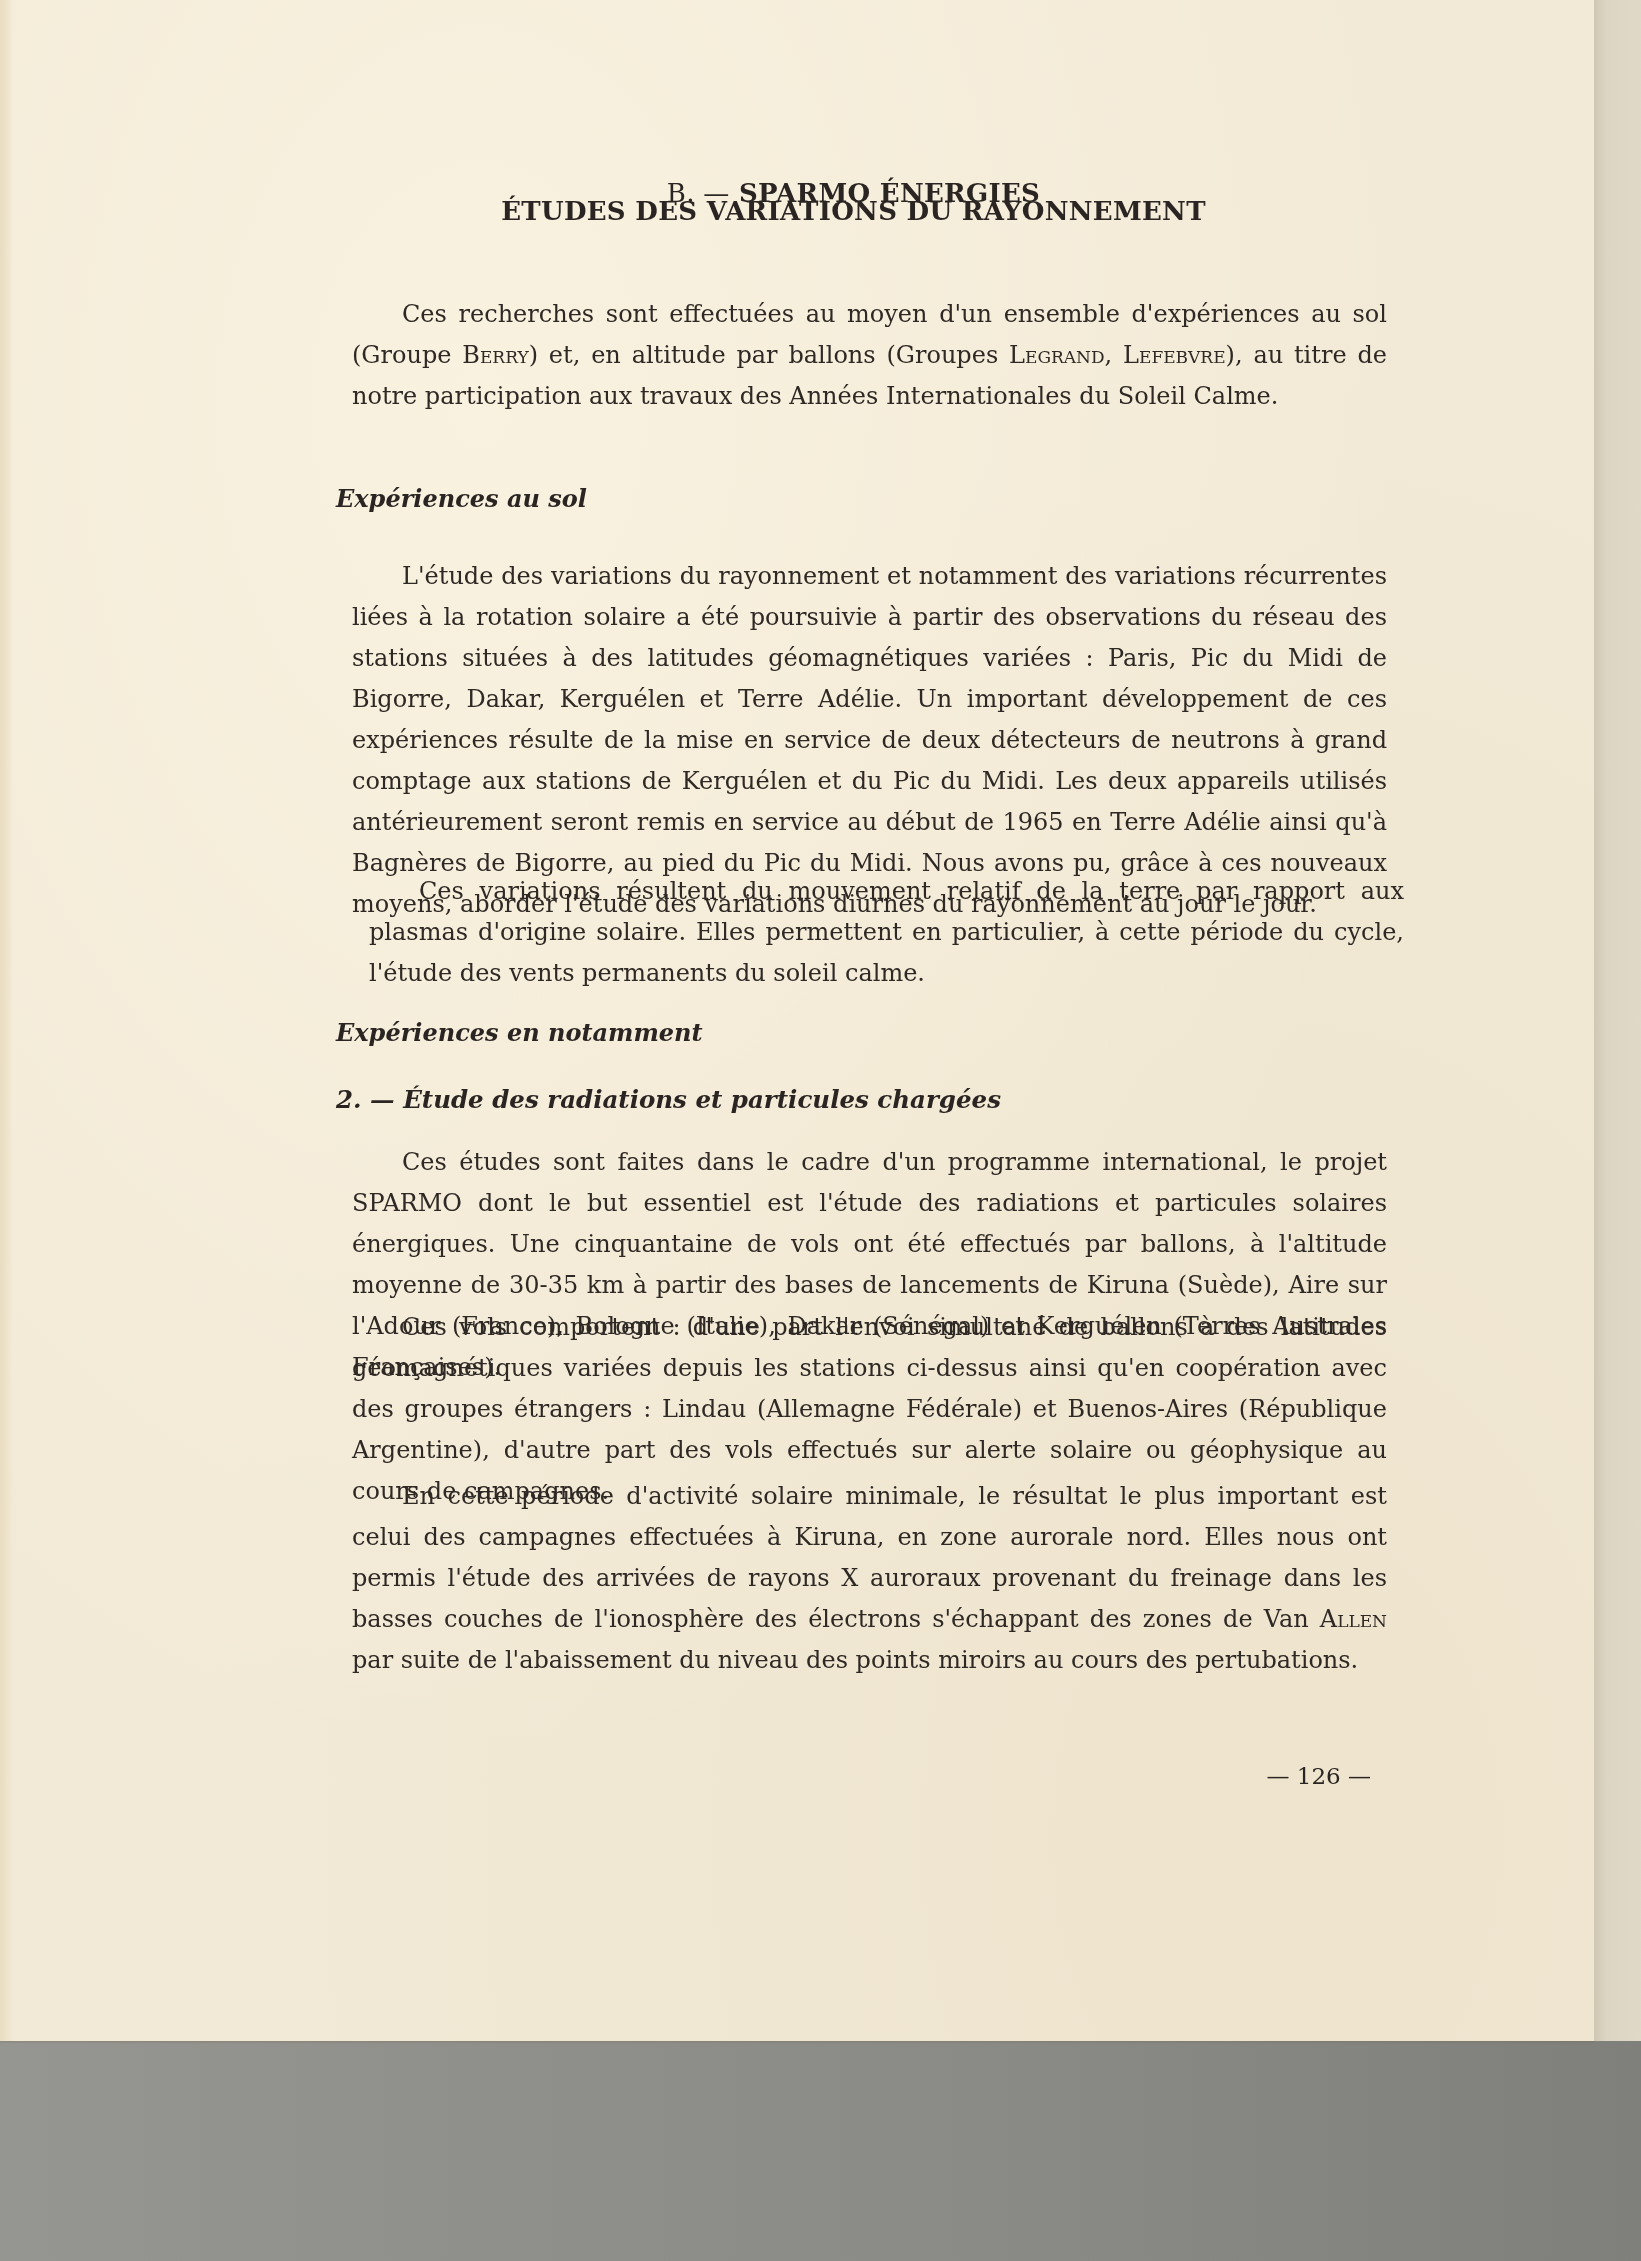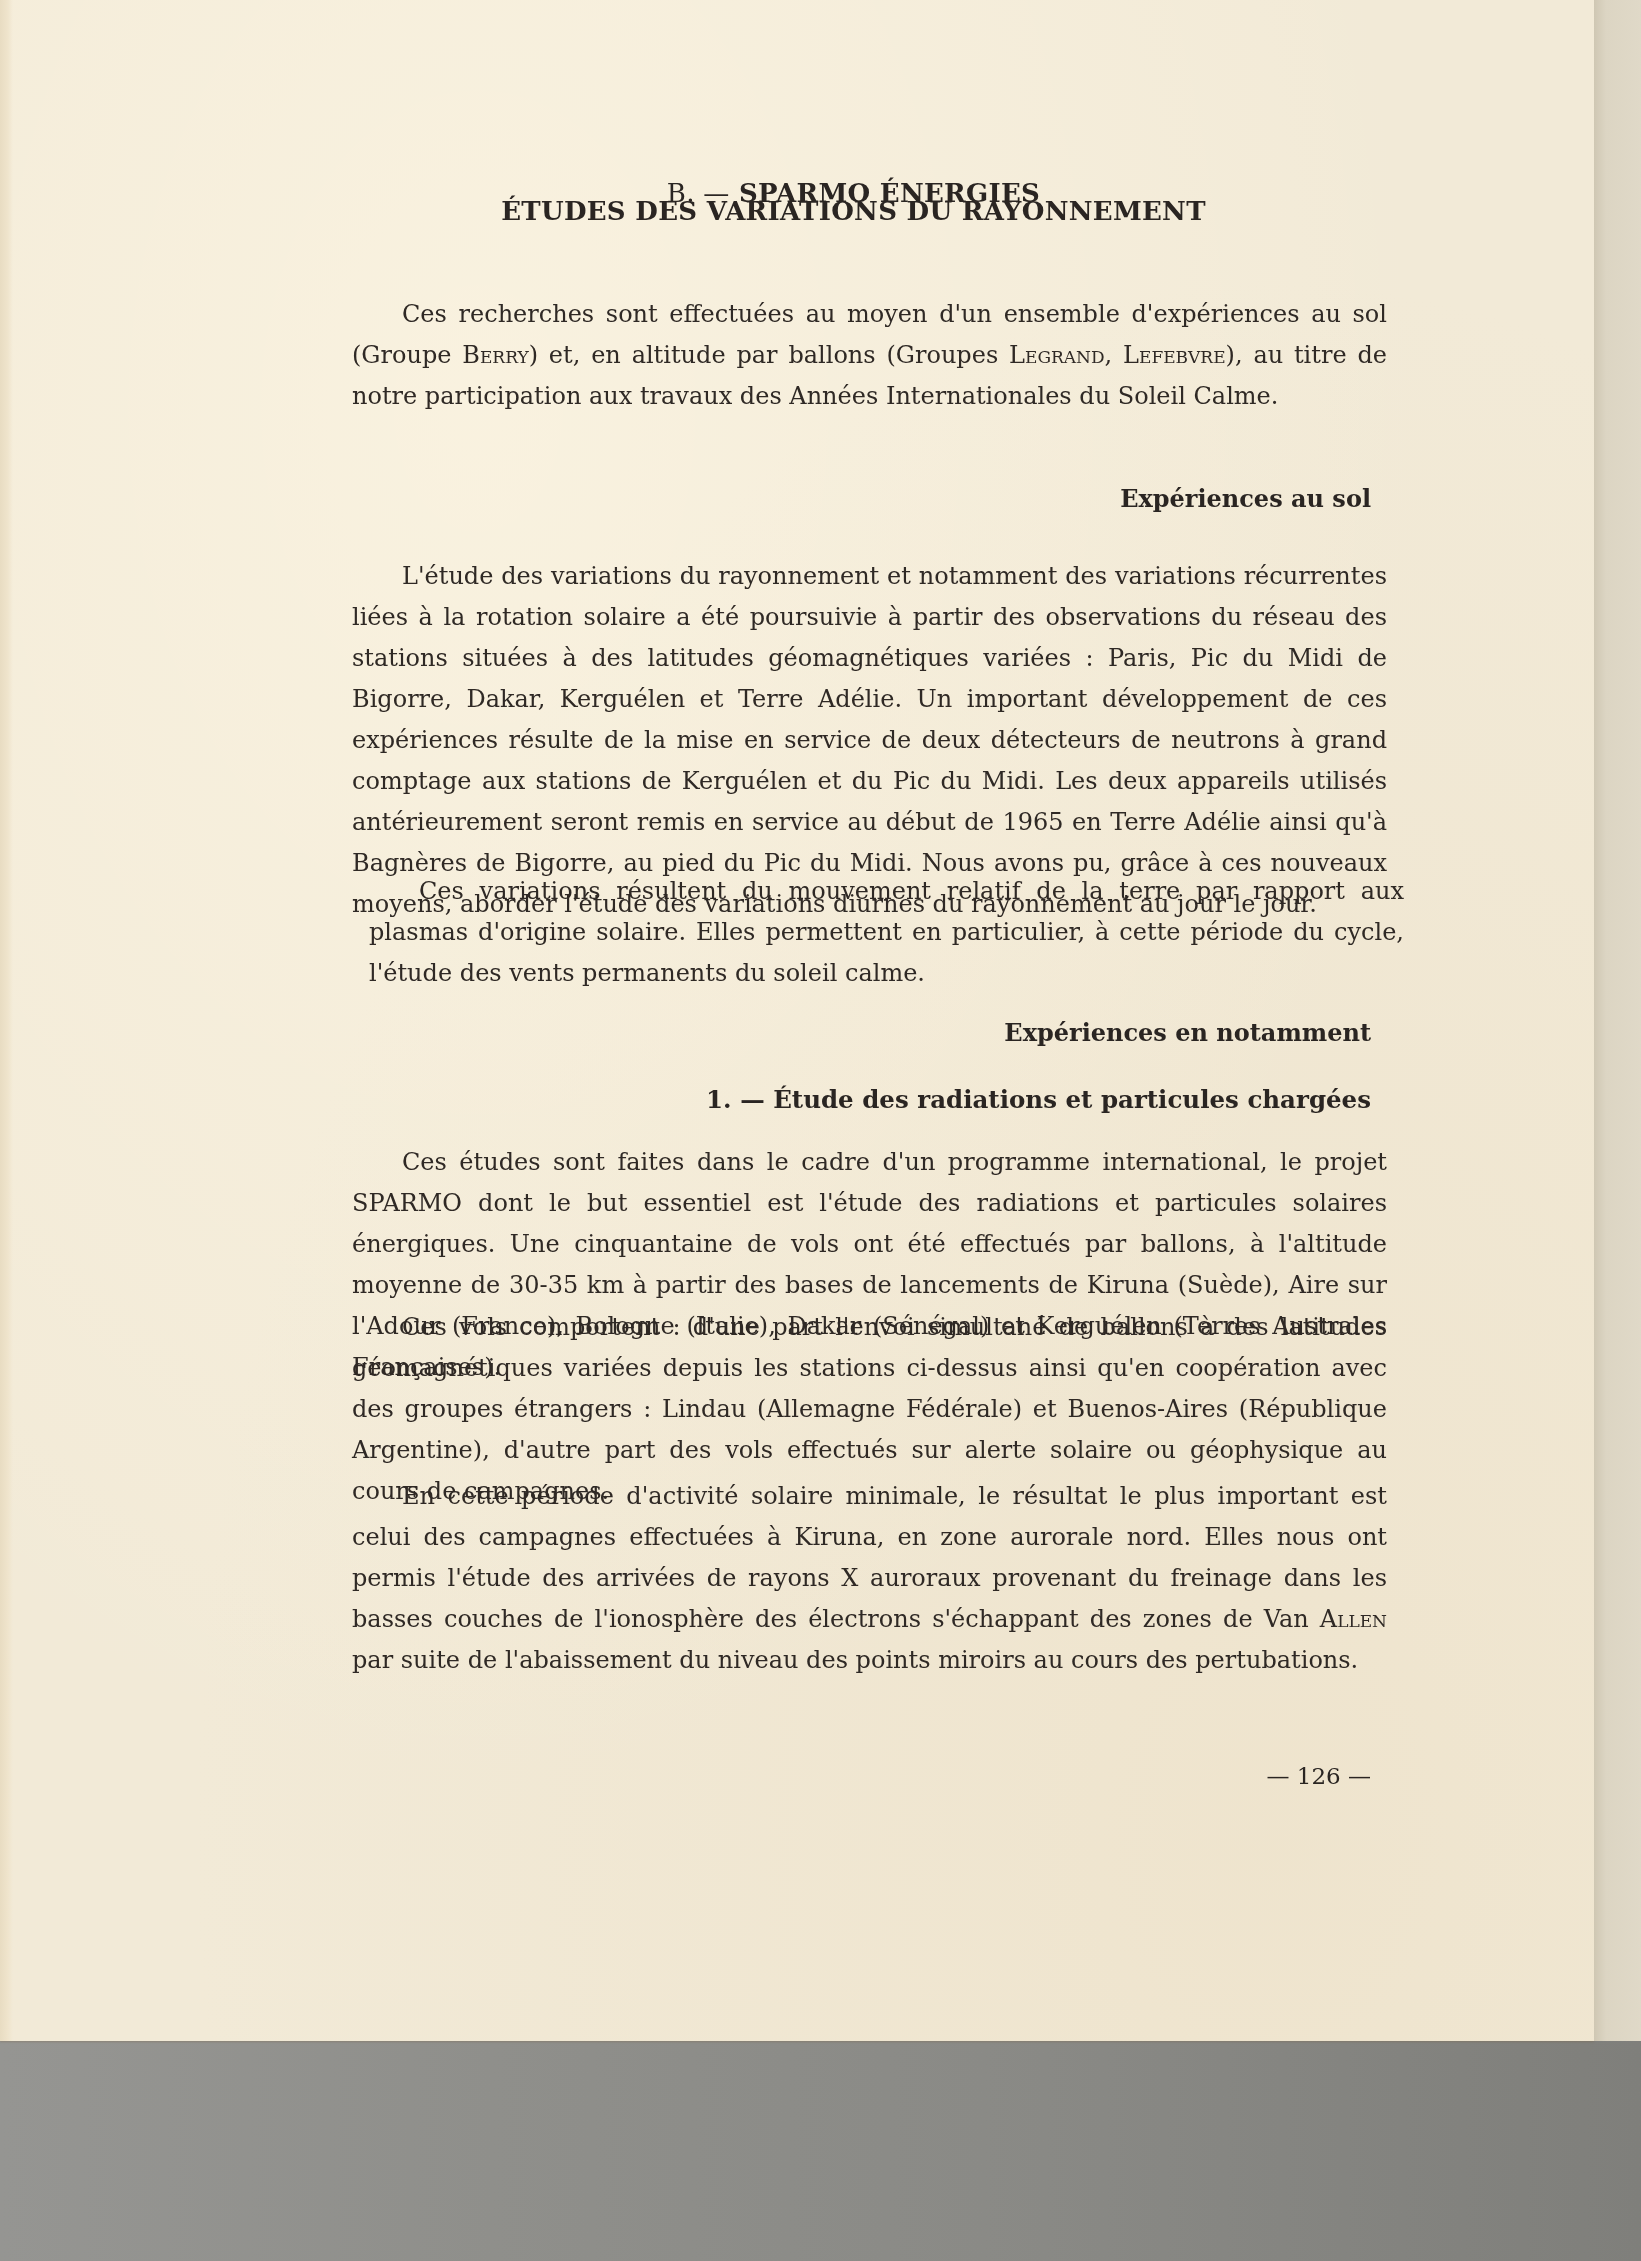--- a/index.html
+++ b/index.html
@@ -32,22 +32,22 @@
     position: absolute; left: 336px; top: 0; width: 1035px;
     color: #2b2622;
   }
   .title {
     position: absolute; left: 0; width: 1035px; text-align: center;
     font-weight: bold; font-size: 26px; letter-spacing: 0.3px;
     color: #2a2522;
   }
   .title .lead { font-weight: normal; }
   .heading {
-    position: absolute; left: 0; width: 1035px; text-align: right;
-    font-weight: bold; font-size: 24px; color: #2a2522;
+    position: absolute; left: 0; width: 1035px; text-align: left;
+    font-weight: bold; font-size: 24px; color: #2a2522; font-style: italic;
   }
   .para {
     position: absolute; left: 16px; width: 1035px;
     font-size: 24px; line-height: 41px;
     text-align: justify; text-align-last: left;
     color: #2f2925;
   }
   .para .indent { display: inline-block; width: 50px; }
   .sc { font-variant: small-caps; }
   .page-number {
@@ -75,21 +75,21 @@
   <p class="para" style="top:294px; margin:0;"><span class="indent"></span><span>Ces recherches sont effectuées au moyen d'un ensemble d'expériences au sol (Groupe </span><span class="sc">Berry</span><span>) et, en altitude par ballons (Groupes </span><span class="sc">Legrand</span><span>, </span><span class="sc">Lefebvre</span><span>), au titre de notre participation aux travaux des Années Internationales du Soleil Calme.</span></p>
 
   <div class="heading" style="top:484px;">Expériences au sol</div>
 
   <p class="para" style="top:556px; margin:0;"><span class="indent"></span><span>L'étude des variations du rayonnement et notamment des variations récurrentes liées à la rotation solaire a été poursuivie à partir des observations du réseau des stations situées à des latitudes géomagnétiques variées : Paris, Pic du Midi de Bigorre, Dakar, Kerguélen et Terre Adélie. Un important développement de ces expériences résulte de la mise en service de deux détecteurs de neutrons à grand comptage aux stations de Kerguélen et du Pic du Midi. Les deux appareils utilisés antérieurement seront remis en service au début de 1965 en Terre Adélie ainsi qu'à Bagnères de Bigorre, au pied du Pic du Midi. Nous avons pu, grâce à ces nouveaux moyens, aborder l'étude des variations diurnes du rayonnement au jour le jour.</span></p>
 
   <p class="para" style="top:854px; margin:17px;"><span class="indent"></span><span>Ces variations résultent du mouvement relatif de la terre par rapport aux plasmas d'origine solaire. Elles permettent en particulier, à cette période du cycle, l'étude des vents permanents du soleil calme.</span></p>
 
   <div class="heading" style="top:1018px;">Expériences en notamment</div>
 
-  <div class="heading" style="top:1085px; font-size:24.5px;">1. — Étude des radiations et particules chargées</div>
+  <div class="heading" style="top:1085px; font-size:24.5px;">2. — Étude des radiations et particules chargées</div>
 
   <p class="para" style="top:1142px; margin:0;"><span class="indent"></span><span>Ces études sont faites dans le cadre d'un programme international, le projet SPARMO dont le but essentiel est l'étude des radiations et particules solaires énergiques. Une cinquantaine de vols ont été effectués par ballons, à l'altitude moyenne de 30-35 km à partir des bases de lancements de Kiruna (Suède), Aire sur l'Adour (France), Bologne (Italie), Dakar (Sénégal) et Kerguélen (Terres Australes Françaises).</span></p>
 
   <p class="para" style="top:1307px; margin:0;"><span class="indent"></span><span>Ces vols comportent : d'une part l'envoi simultané de ballons à des latitudes géomagnétiques variées depuis les stations ci-dessus ainsi qu'en coopération avec des groupes étrangers : Lindau (Allemagne Fédérale) et Buenos-Aires (République Argentine), d'autre part des vols effectués sur alerte solaire ou géophysique au cours de campagnes.</span></p>
 
   <p class="para" style="top:1476px; margin:0;"><span class="indent"></span><span>En cette période d'activité solaire minimale, le résultat le plus important est celui des campagnes effectuées à Kiruna, en zone aurorale nord. Elles nous ont permis l'étude des arrivées de rayons X auroraux provenant du freinage dans les basses couches de l'ionosphère des électrons s'échappant des zones de Van </span><span class="sc">Allen</span><span> par suite de l'abaissement du niveau des points miroirs au cours des pertubations.</span></p>
 
   <div class="page-number" style="top:1763px;">— 126 —</div>
 </div>
 

